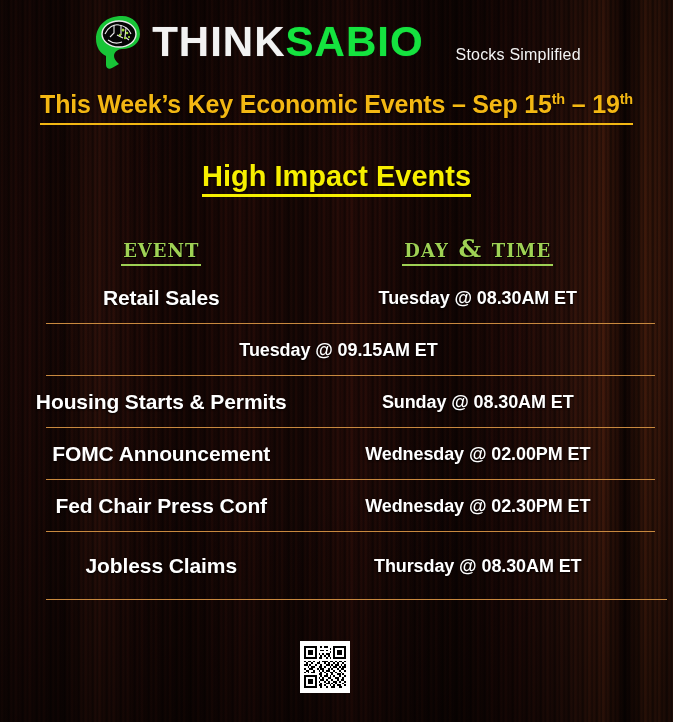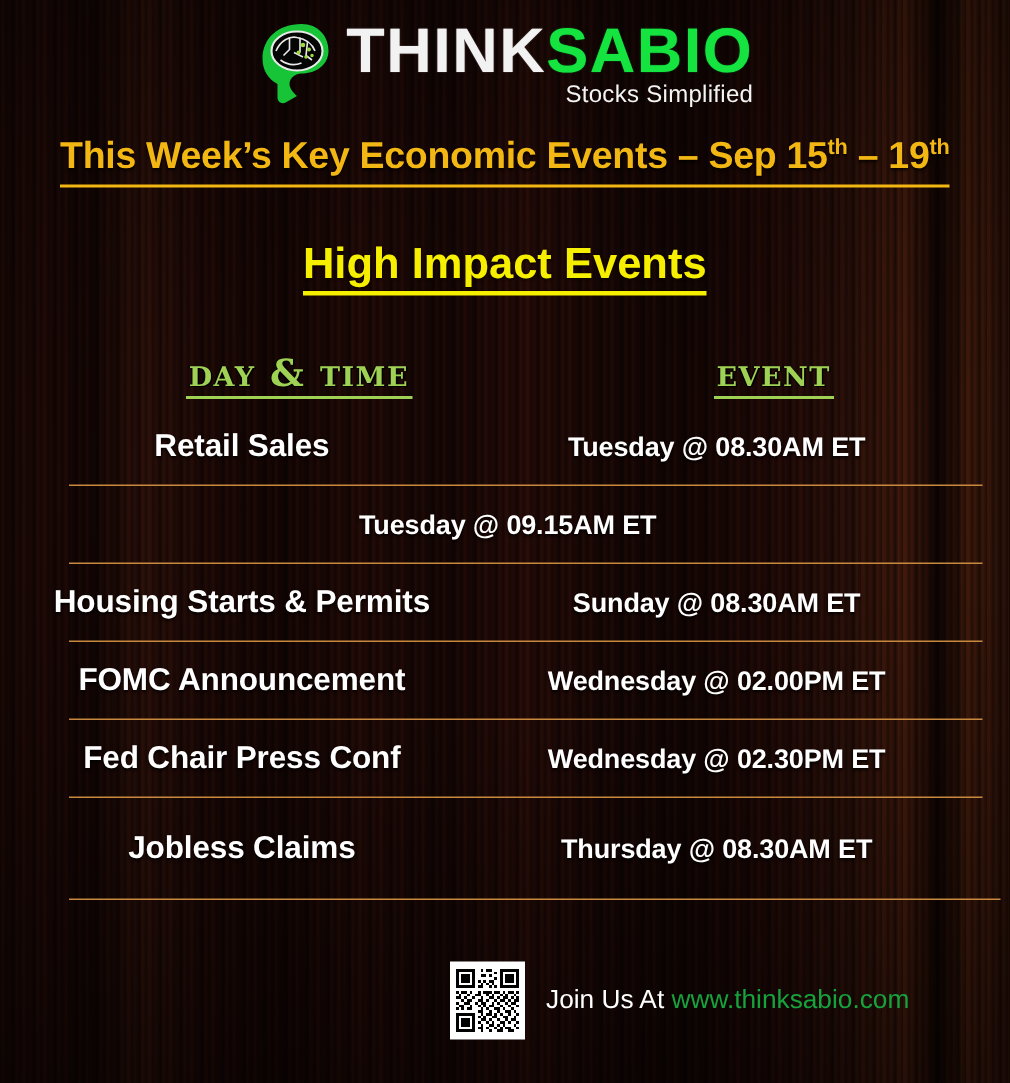--- a/index.html
+++ b/index.html
@@ -62,21 +62,20 @@
     justify-content: center;
   }
   .logo {
     display: flex;
     align-items: center;
     gap: 4px;
   }
   .brain-icon { width: 56px; height: 58px; display:block; }
   .logo-text {
     display: flex;
-    flex-direction: column;
     align-items: flex-start;
     line-height: 1;
   }
   .logo-main {
     display: flex;
     align-items: baseline;
     font-size: 42px;
     font-weight: 700;
     letter-spacing: 1px;
   }
@@ -269,25 +268,25 @@
       <span>This Week’s Key Economic Events – Sep 15</span><sup>th</sup><span> – 19</span><sup>th</sup>
     </span>
   </div>
 
   <div class="subhead">
     <span class="ul">High Impact Events</span>
   </div>
 
   <div class="table">
     <div class="thead">
+      <div class="th th-event">
+        <span>EVENT</span>
+      </div>
       <div class="th th-day">
         <span>DAY &amp; TIME</span>
-      </div>
-      <div class="th th-event">
-        <span>EVENT</span>
       </div>
     </div>
 
     <div class="row">
       <div class="cell cell-event">Retail Sales</div>
       <div class="cell cell-day">Tuesday @ 08.30AM ET</div>
       <div class="sep"></div>
     </div>
 
     <div class="row">
@@ -450,19 +449,16 @@
             <path d="M19 22h2v1h-2z"></path>
             <path d="M23 22h1v1h-1z"></path>
           <path d="M10 23h1v1h-1z"></path>
             <path d="M13 23h1v1h-1z"></path>
             <path d="M16 23h2v1h-2z"></path>
           <path d="M20 23h2v1h-2z"></path>
         </g>
       </svg>
     </span>
     <div class="footer-text">
-      <div>
-        <span>Join Us At </span><span class="link">www.thinksabio.com</span>
-      </div>
     </div>
   </div>
 
 </div>
 
 </body></html>

